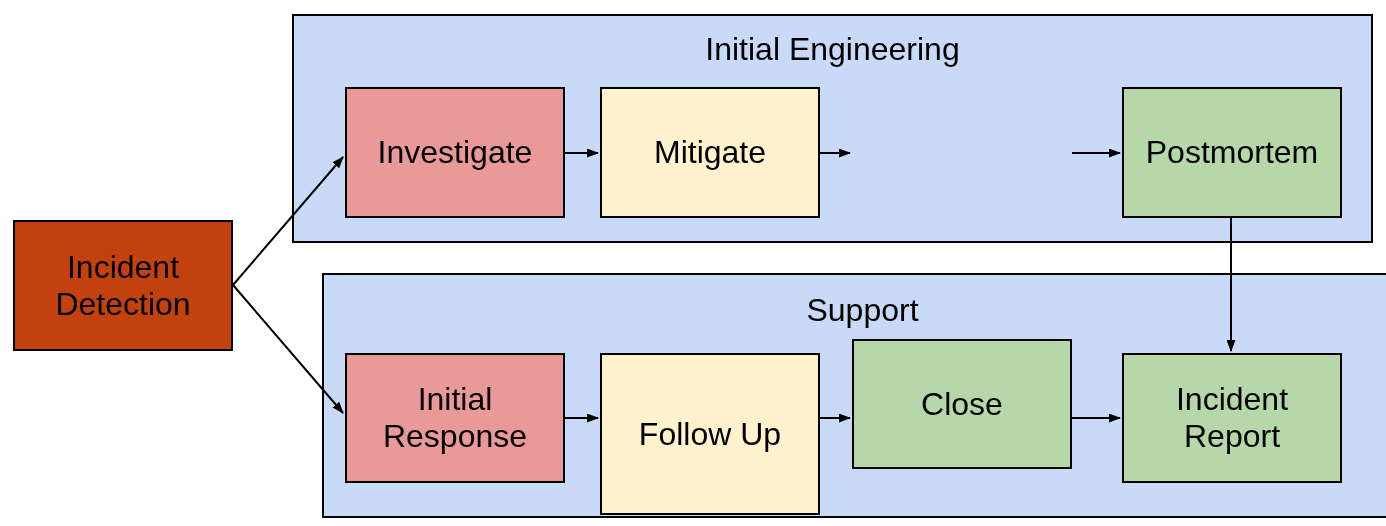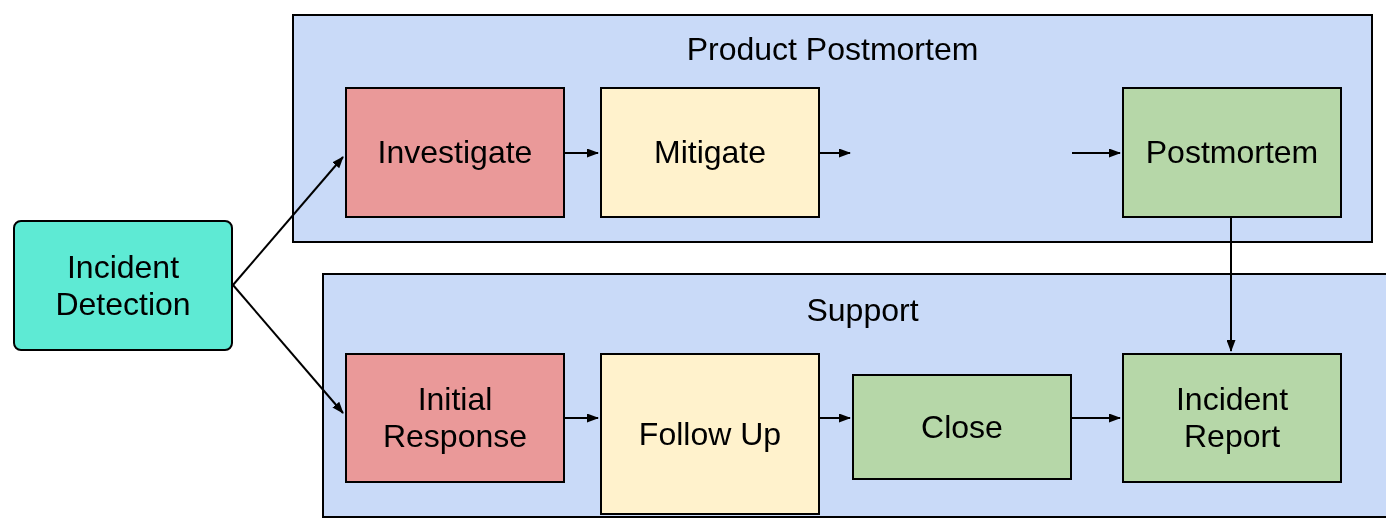--- a/index.html
+++ b/index.html
@@ -54,48 +54,48 @@
     line-height: 37px;
     padding: 0 10px;
   }
   .node-incident-detection { left: 13px;  top: 220px; }
   .node-investigate        { left: 345px; top: 87px;  }
   .node-mitigate           { left: 600px; top: 87px;  }
   .node-fix                { left: 852px; top: 87px;  }
   .node-postmortem         { left: 1122px; top: 87px; }
   .node-initial-response   { left: 345px; top: 353px; height: 130px; }
   .node-follow-up          { left: 600px; top: 353px; height: 162px; }
-  .node-close              { left: 852px; top: 374px; height: 106px; }
+  .node-close              { left: 852px; top: 339px; height: 130px; }
   .node-incident-report    { left: 1122px; top: 353px; height: 130px; }
   .arrows {
     position: absolute;
     left: 0; top: 0;
     width: 1386px;
     height: 526px;
     pointer-events: none;
   }
   .arrows line {
     stroke: #000000;
     stroke-width: 2;
   }
 </style>
 </head>
 <body>
 
 <div class="canvas">
 
   <div class="lane lane-product-engineering" style="background-color: rgb(201, 218, 248);">
-    <div class="lane-title">Product Postmortem</div>
+    <div class="lane-title">Initial Engineering</div>
   </div>
 
   <div class="lane lane-support" style="background-color: rgb(201, 218, 248); margin-left: 30px;">
     <div class="lane-title">Support</div>
   </div>
 
-  <div class="node node-incident-detection" style="background-color: #5eead4; border-radius: 8px;">Incident Detection</div>
+  <div class="node node-incident-detection" style="background-color: #c2410c;">Incident Detection</div>
 
   <div class="node node-mitigate" style="background-color: rgb(255, 242, 204);">Mitigate</div>
 
   <div class="node node-investigate" style="background-color: rgb(234, 153, 153);">Investigate</div>
 
 
   <div class="node node-postmortem" style="background-color: rgb(182, 215, 168);">Postmortem</div>
 
   <div class="node node-initial-response" style="background-color: rgb(234, 153, 153);">Initial Response</div>
 

